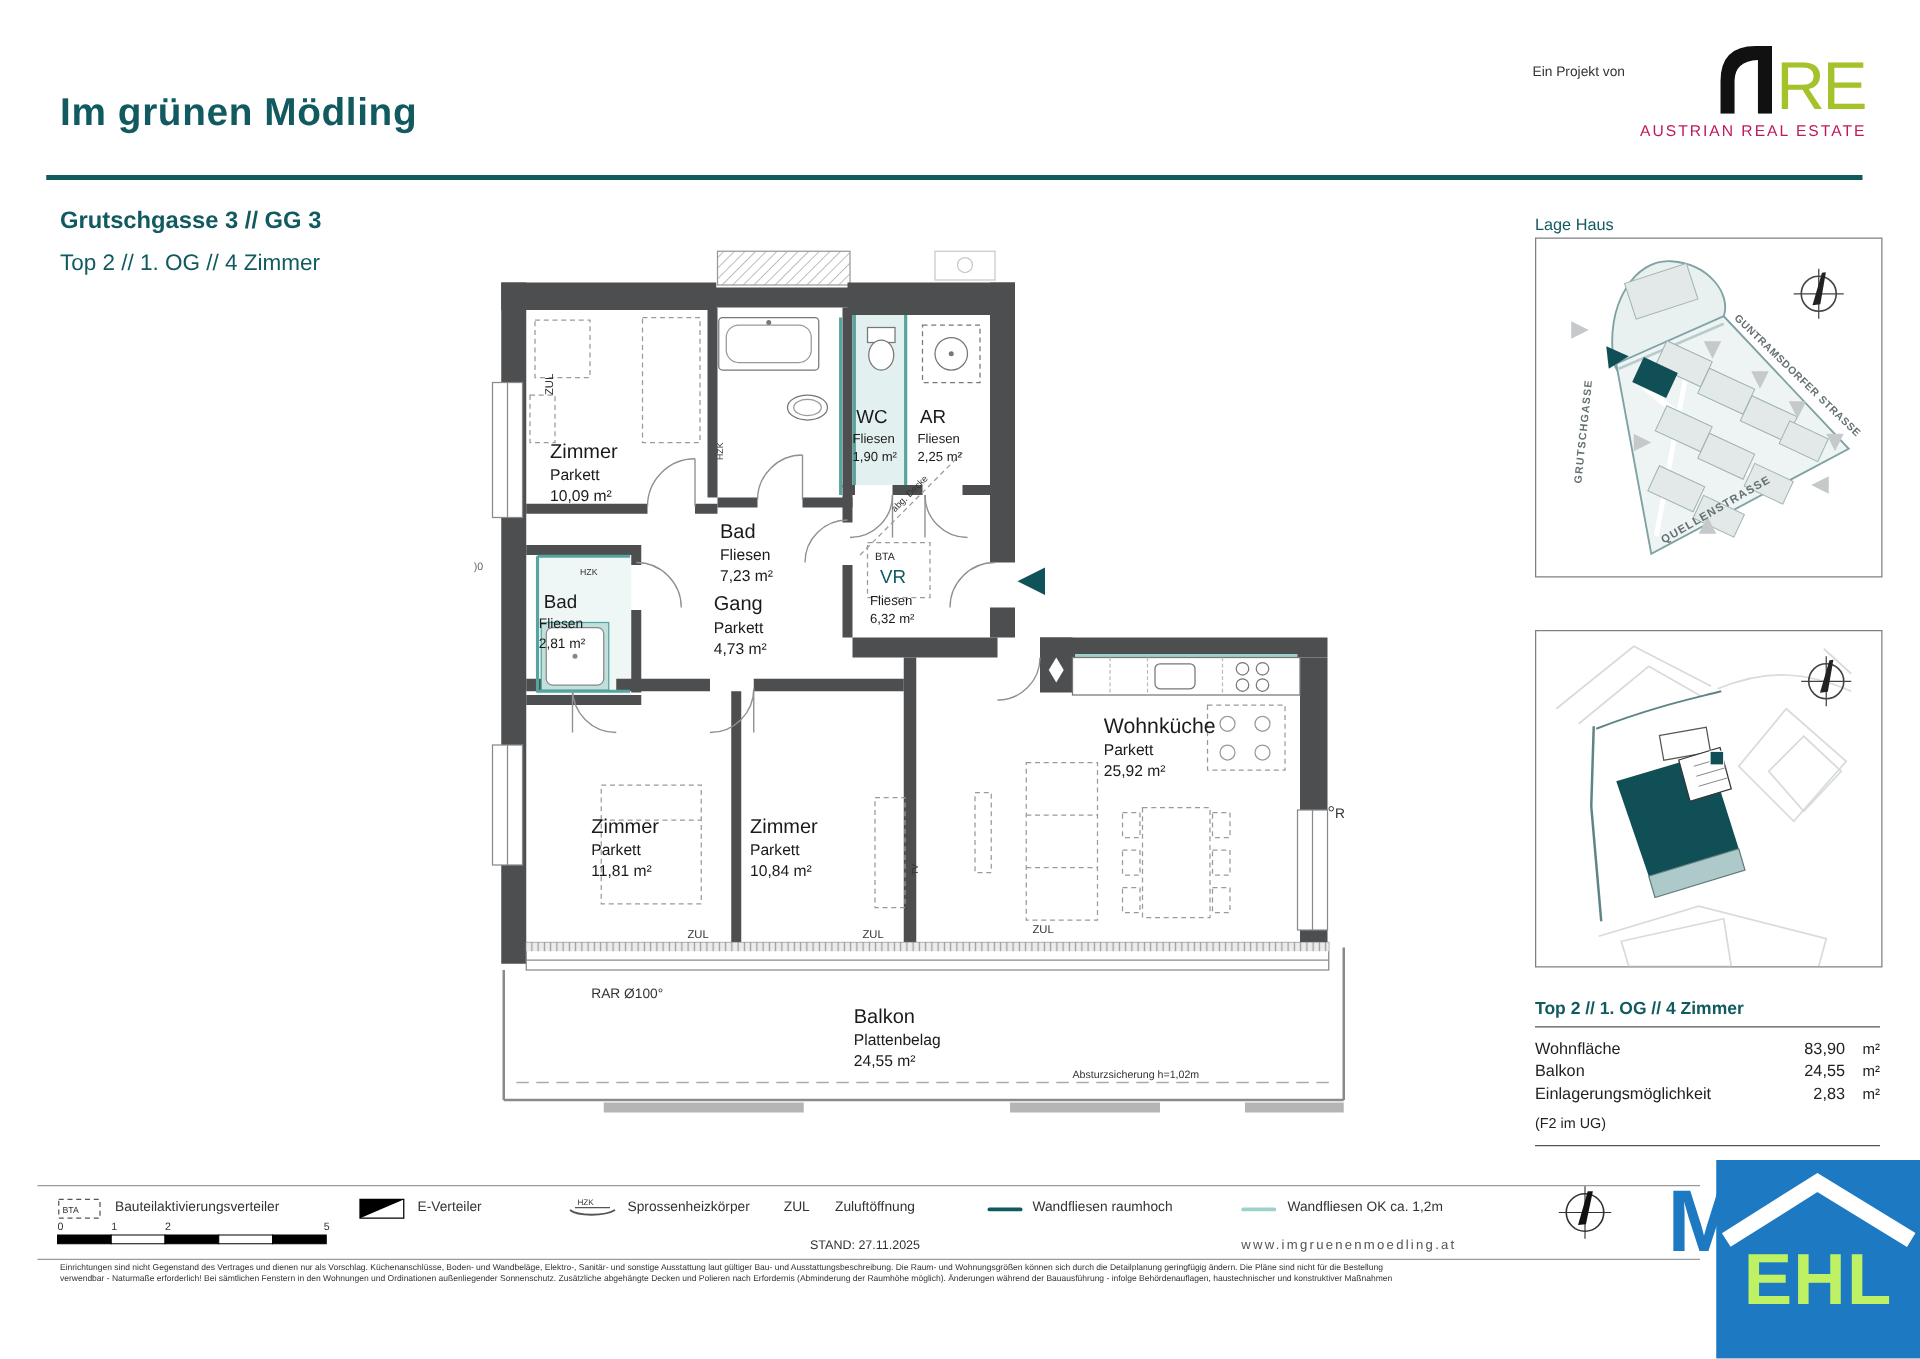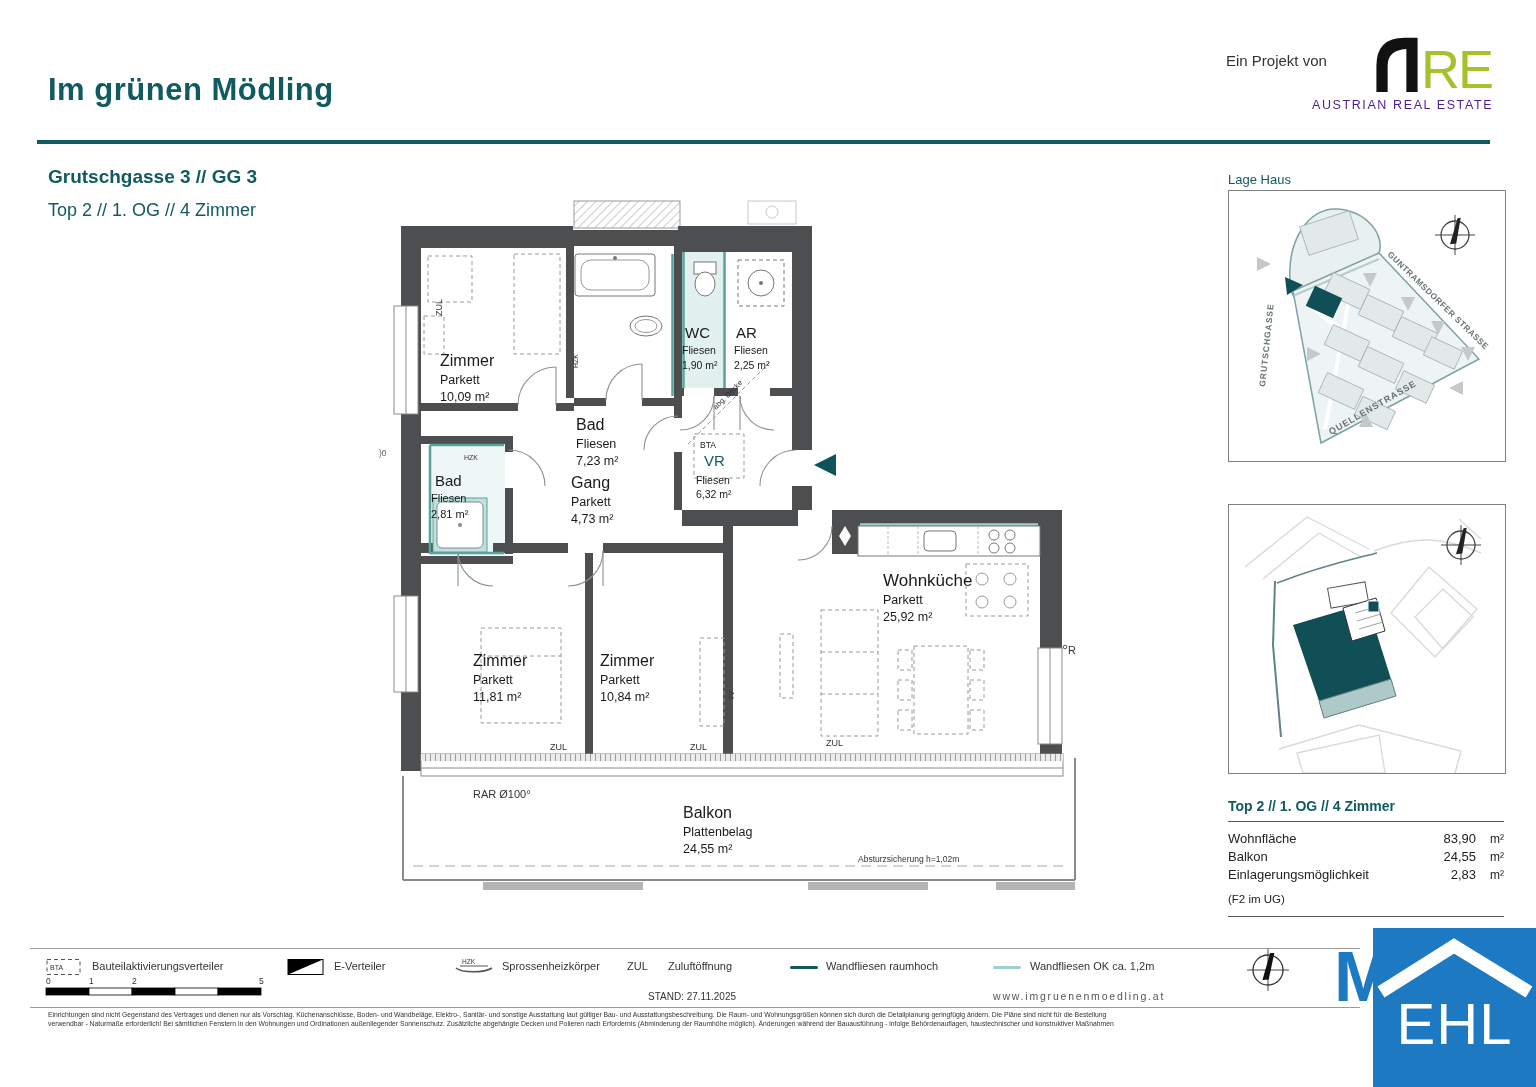--- a/index.html
+++ b/index.html
@@ -3,25 +3,25 @@
 <meta charset="utf-8">
 <style>
   html,body{margin:0;padding:0;background:#fff;}
   #page{position:relative;width:1536px;height:1087px;background:#fff;overflow:hidden;
         font-family:"Liberation Sans","DejaVu Sans",sans-serif;color:#222;}
   .abs{position:absolute;}
   
   .title{left:48px;top:40px;font-size:31px;font-weight:bold;color:#115a60;letter-spacing:.5px;margin-top:32px;}
   .subtitle{left:48px;top:104px;font-size:17px;color:#115a60;}
   .rule{left:37px;top:140px;width:1453px;height:4px;background:#115a60;}
-  .projlabel{left:1226px;top:52px;font-size:15px;color:#333;}
+  .projlabel{left:1226px;top:52px;font-size:11px;color:#333;}
   .arelogo{left:1312px;top:34px;width:180px;text-align:right;}
   .areline{display:flex;align-items:flex-end;justify-content:flex-end;height:62px;}
   .are-re{font-size:54px;font-weight:normal;color:#a4c32b;line-height:54px;letter-spacing:-2px;}
-  .aretag{font-size:12.5px;color:#4c1d95;letter-spacing:1.6px;margin-top:2px;white-space:nowrap;}
+  .aretag{font-size:12.5px;color:#be185d;letter-spacing:1.6px;margin-top:2px;white-space:nowrap;}
   
   .ph1{left:48px;top:166px;font-size:19px;font-weight:bold;color:#115a60;}
   .ph2{left:48px;top:200px;font-size:18px;color:#115a60;}
   
   .sblabel{left:1228px;font-size:13px;color:#115a60;}
   .mapbox{left:1228px;width:276px;border:1px solid #808080;background:#fff;}
   .side-details{left:1228px;top:798px;width:276px;}
   .sd-title{font-size:14px;font-weight:bold;color:#115a60;}
   .sd-rule{border-top:1.5px solid #555;margin:7px 0 8px 0;}
   .sd-row{display:flex;font-size:13px;color:#222;line-height:18px;}
@@ -32,22 +32,22 @@
   .sd-rule2{border-top:1.5px solid #555;margin-top:11px;}
   
   .fline{left:30px;width:1330px;height:0;border-top:1px solid #9a9a9a;}
   .leg{font-size:11px;color:#333;top:960px;white-space:nowrap;}
   .wfline{top:966px;width:28px;height:3px;border-radius:2px;}
   .stand{left:648px;top:991px;font-size:10px;color:#333;}
   .website{left:993px;top:990px;font-size:10.5px;color:#555;font-weight:normal;letter-spacing:1.8px;}
   .disc{left:48px;width:1290px;font-size:6.8px;line-height:8.2px;color:#333;}
   .wm-m{left:1334px;top:942px;font-size:70px;font-weight:bold;color:#1d79c2;z-index:1;line-height:70px;}
   .ehl{left:1373px;top:928px;width:163px;height:159px;background:#1d79c2;z-index:2;}
-  .ehl-txt{position:absolute;left:0;right:0;top:66px;text-align:center;color:#ffffff;
-           font-size:58px;font-weight:normal;letter-spacing:1px;line-height:60px;}
+  .ehl-txt{position:absolute;left:0;right:0;top:66px;text-align:center;color:#bef264;
+           font-size:58px;font-weight:bold;letter-spacing:1px;line-height:60px;}
   svg text{font-family:"Liberation Sans","DejaVu Sans",sans-serif;}
 </style>
 </head>
 <body>
 
 <div id="page">
 
   <div class="abs title">Im grünen Mödling</div>
   <div class="abs rule"></div>
   <div class="abs projlabel">Ein Projekt von</div>

